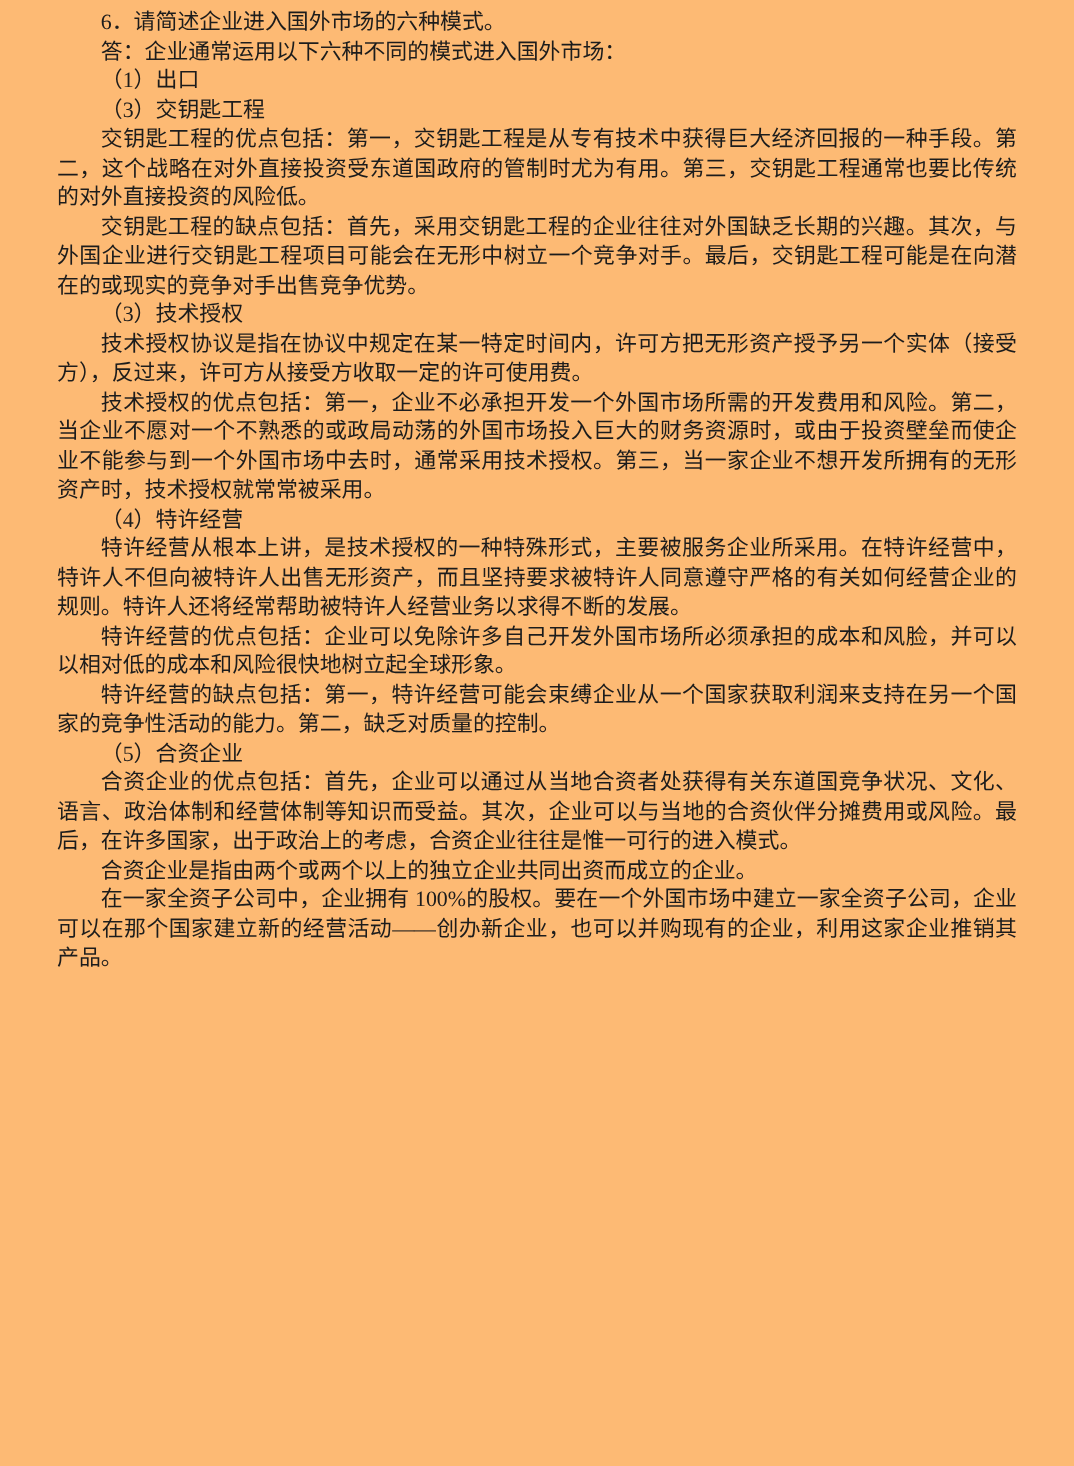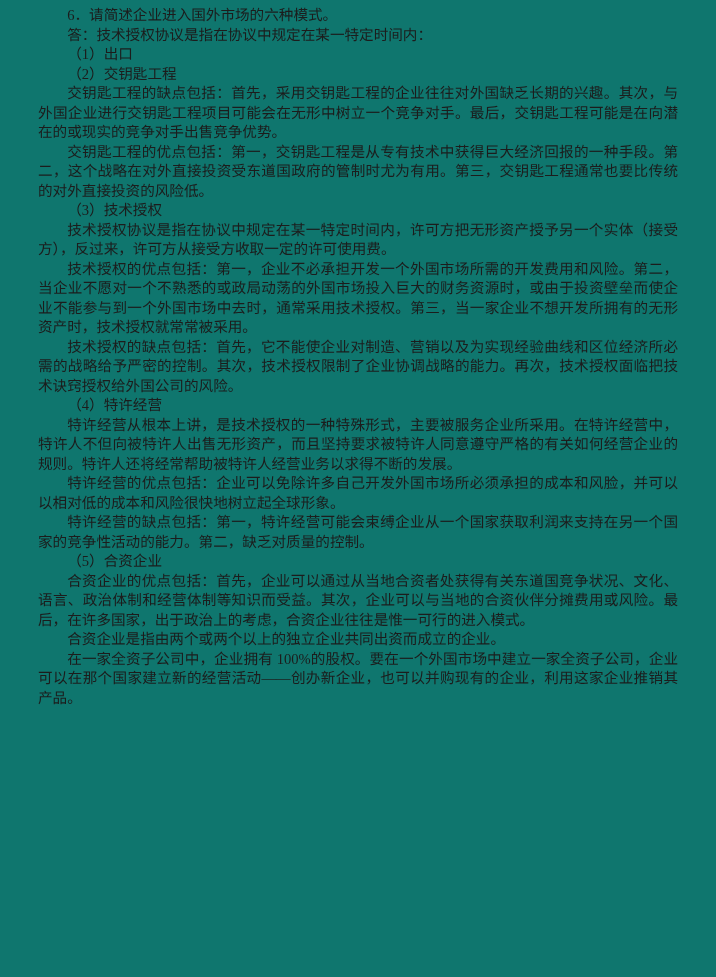--- a/index.html
+++ b/index.html
@@ -5,21 +5,21 @@
   html, body {
     margin: 0;
     padding: 0;
     background: #ffffff;
   }
   .page {
     position: relative;
     box-sizing: border-box;
     width: 716px;
     height: 977px;
-    background: #0f766e;
+    background: #fdba74;
     color: #1c1c1c;
     padding: 6px 38px 0 38px;
     font-family: "Liberation Serif", "DejaVu Serif", serif;
     font-size: 14.6px;
     line-height: 19.5px;
     overflow: hidden;
   }
   .page p {
     margin: 0;
     padding: 0;
@@ -27,29 +27,28 @@
     text-justify: inter-ideograph;
     text-indent: 2em;
     word-break: break-all;
   }
 </style>
 </head>
 <body>
 
 <div class="page">
   <p>6．请简述企业进入国外市场的六种模式。</p>
-  <p>答：技术授权协议是指在协议中规定在某一特定时间内：</p>
+  <p>答：企业通常运用以下六种不同的模式进入国外市场：</p>
   <p>（1）出口</p>
-  <p>（2）交钥匙工程</p>
+  <p>（3）交钥匙工程</p>
+  <p>交钥匙工程的优点包括：第一，交钥匙工程是从专有技术中获得巨大经济回报的一种手段。第二，这个战略在对外直接投资受东道国政府的管制时尤为有用。第三，交钥匙工程通常也要比传统的对外直接投资的风险低。</p>
   <p>交钥匙工程的缺点包括：首先，采用交钥匙工程的企业往往对外国缺乏长期的兴趣。其次，与外国企业进行交钥匙工程项目可能会在无形中树立一个竞争对手。最后，交钥匙工程可能是在向潜在的或现实的竞争对手出售竞争优势。</p>
-  <p>交钥匙工程的优点包括：第一，交钥匙工程是从专有技术中获得巨大经济回报的一种手段。第二，这个战略在对外直接投资受东道国政府的管制时尤为有用。第三，交钥匙工程通常也要比传统的对外直接投资的风险低。</p>
   <p>（3）技术授权</p>
   <p>技术授权协议是指在协议中规定在某一特定时间内，许可方把无形资产授予另一个实体（接受方），反过来，许可方从接受方收取一定的许可使用费。</p>
   <p>技术授权的优点包括：第一，企业不必承担开发一个外国市场所需的开发费用和风险。第二，当企业不愿对一个不熟悉的或政局动荡的外国市场投入巨大的财务资源时，或由于投资壁垒而使企业不能参与到一个外国市场中去时，通常采用技术授权。第三，当一家企业不想开发所拥有的无形资产时，技术授权就常常被采用。</p>
-  <p>技术授权的缺点包括：首先，它不能使企业对制造、营销以及为实现经验曲线和区位经济所必需的战略给予严密的控制。其次，技术授权限制了企业协调战略的能力。再次，技术授权面临把技术诀窍授权给外国公司的风险。</p>
   <p>（4）特许经营</p>
   <p>特许经营从根本上讲，是技术授权的一种特殊形式，主要被服务企业所采用。在特许经营中，特许人不但向被特许人出售无形资产，而且坚持要求被特许人同意遵守严格的有关如何经营企业的规则。特许人还将经常帮助被特许人经营业务以求得不断的发展。</p>
   <p>特许经营的优点包括：企业可以免除许多自己开发外国市场所必须承担的成本和风脸，并可以以相对低的成本和风险很快地树立起全球形象。</p>
   <p>特许经营的缺点包括：第一，特许经营可能会束缚企业从一个国家获取利润来支持在另一个国家的竞争性活动的能力。第二，缺乏对质量的控制。</p>
   <p>（5）合资企业</p>
   <p>合资企业的优点包括：首先，企业可以通过从当地合资者处获得有关东道国竞争状况、文化、语言、政治体制和经营体制等知识而受益。其次，企业可以与当地的合资伙伴分摊费用或风险。最后，在许多国家，出于政治上的考虑，合资企业往往是惟一可行的进入模式。</p>
   <p>合资企业是指由两个或两个以上的独立企业共同出资而成立的企业。</p>
   <p>在一家全资子公司中，企业拥有 100%的股权。要在一个外国市场中建立一家全资子公司，企业可以在那个国家建立新的经营活动——创办新企业，也可以并购现有的企业，利用这家企业推销其产品。</p>
 
 </div>

